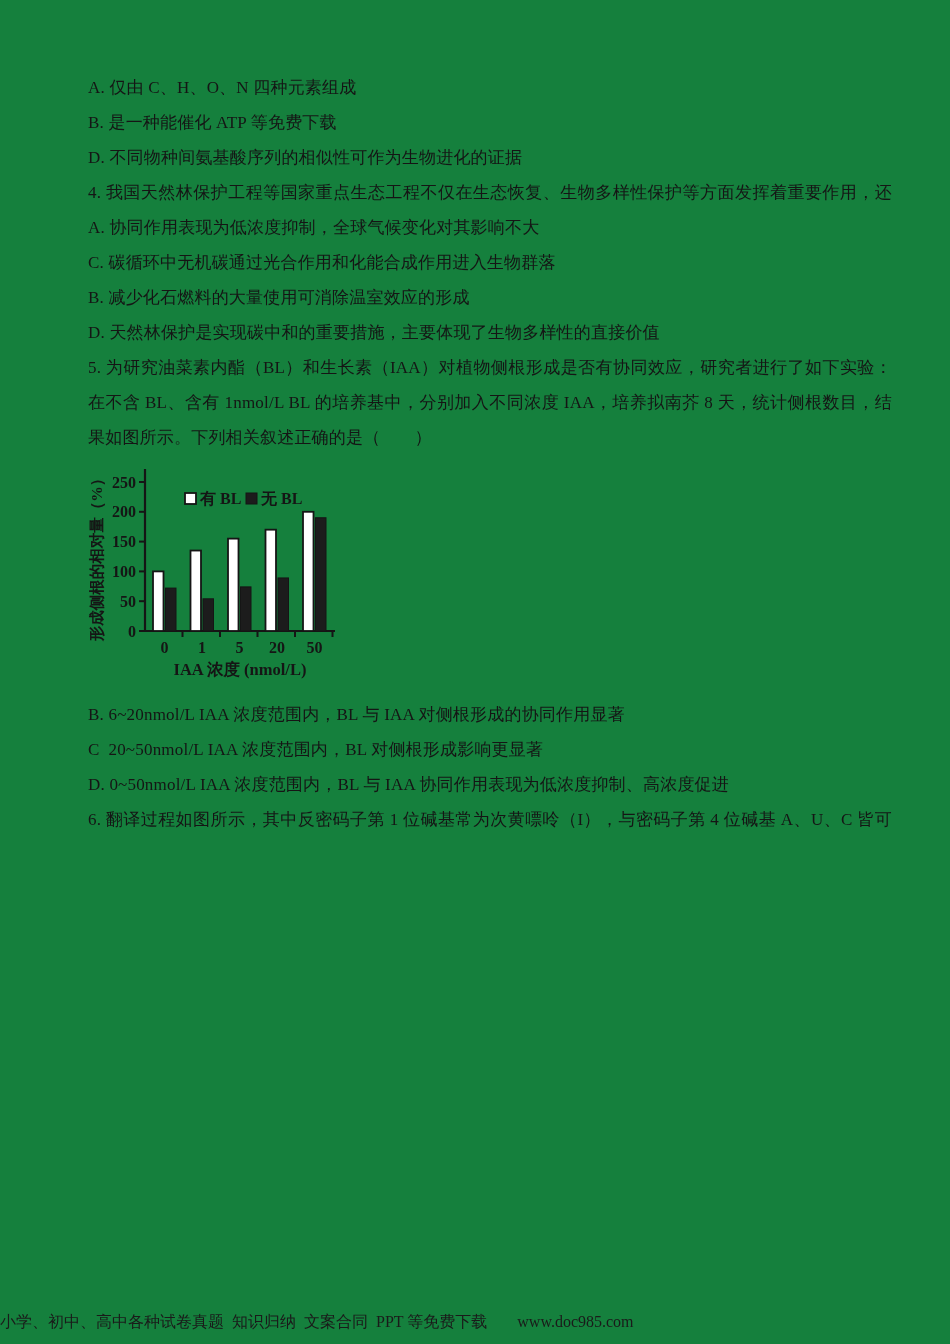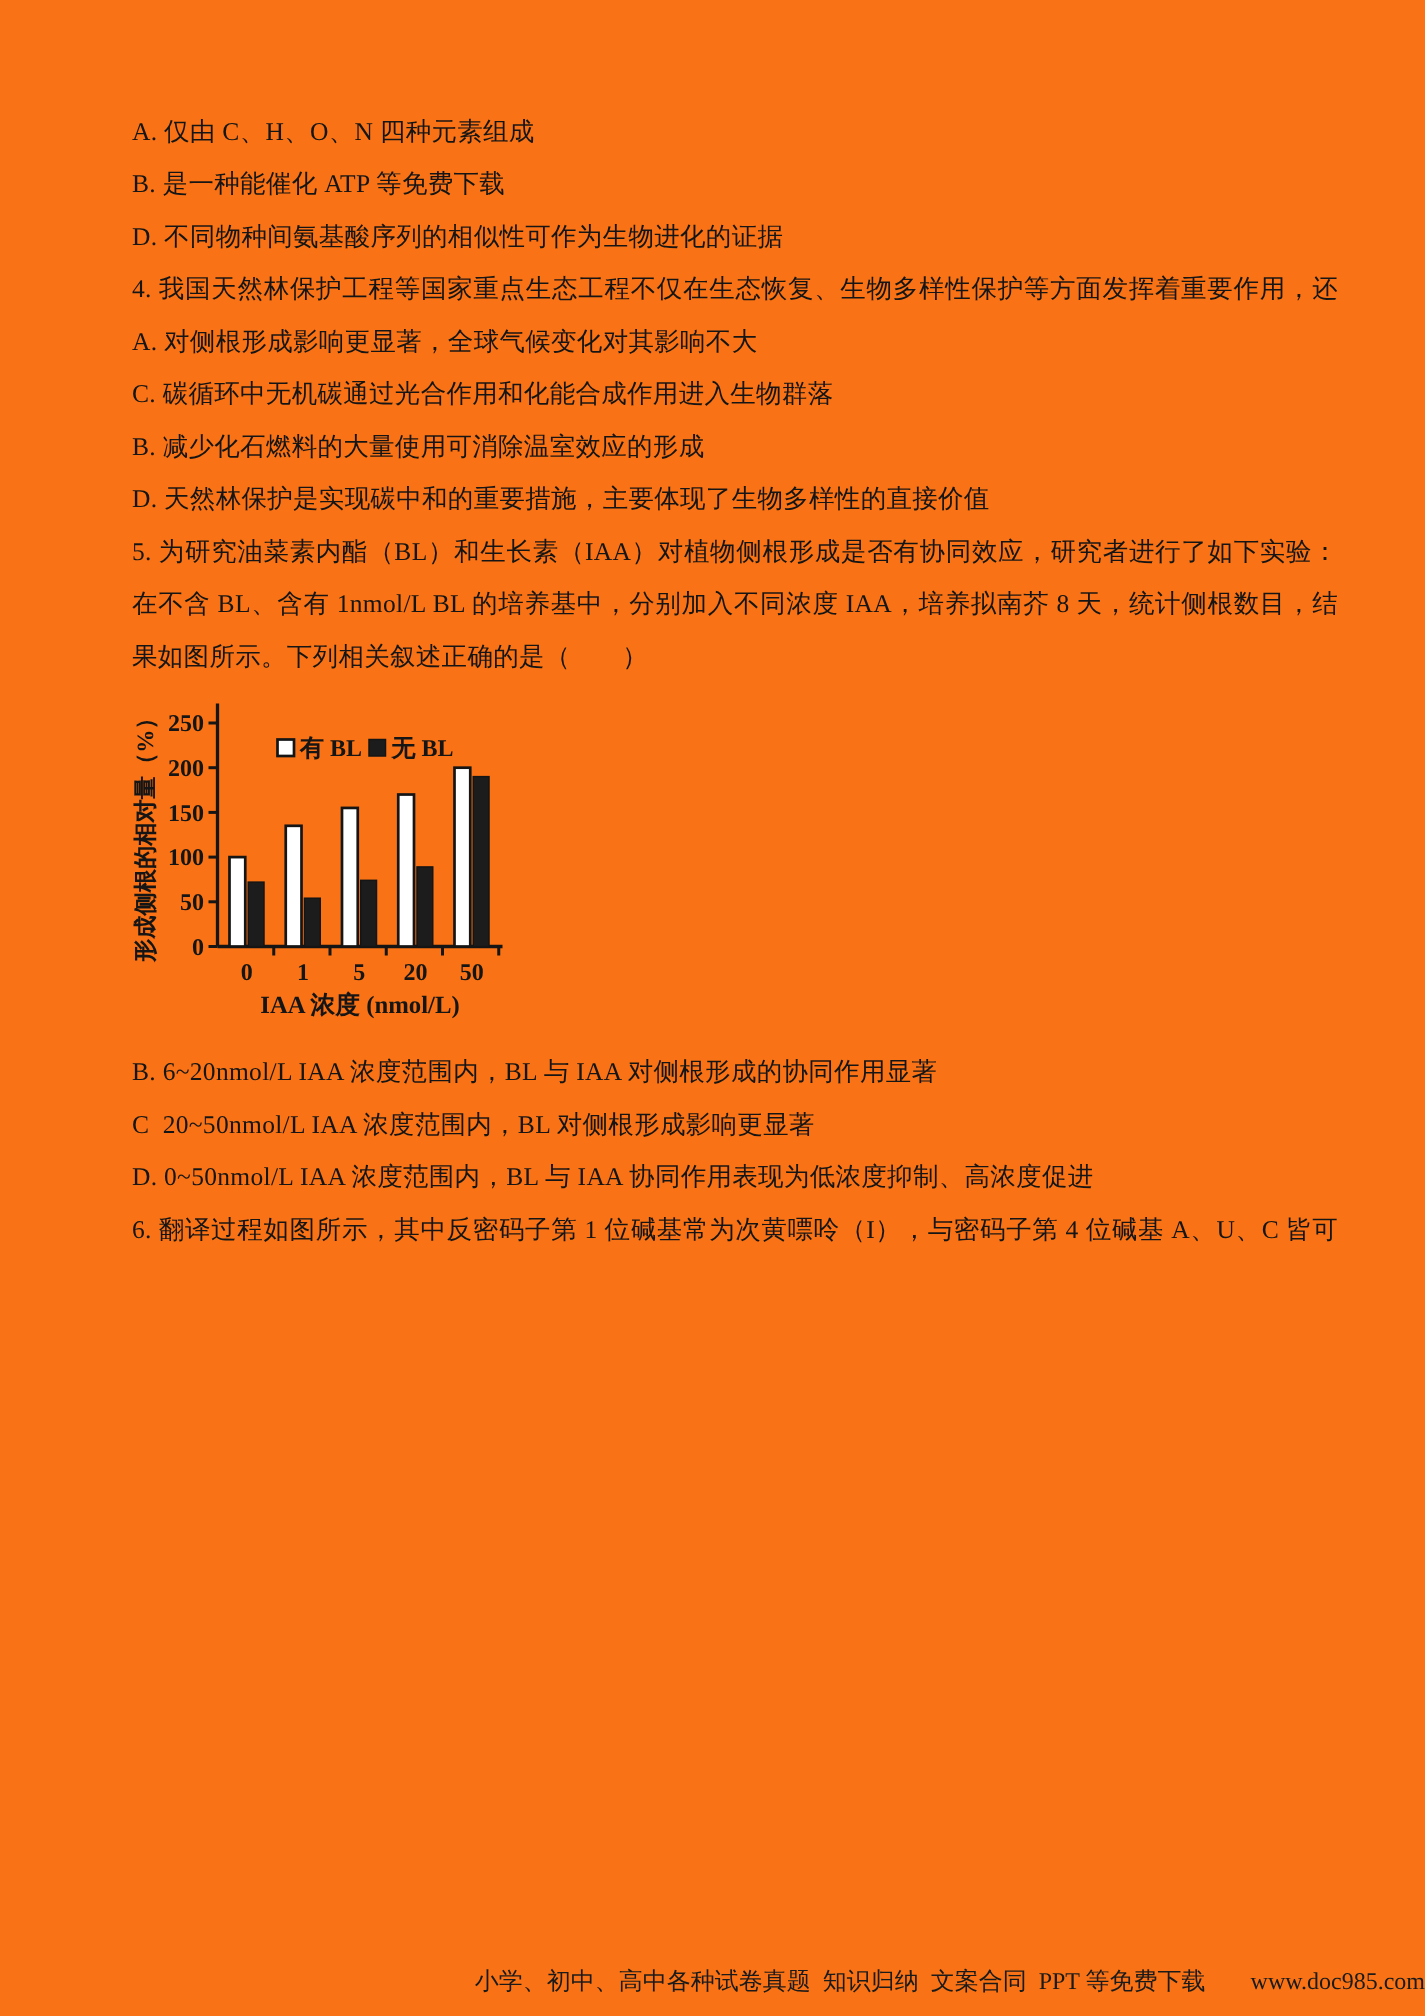--- a/index.html
+++ b/index.html
@@ -1,54 +1,54 @@
 <!DOCTYPE html>
 <html lang="zh"><head>
 <meta charset="utf-8">
 <style>
   html,body{margin:0;padding:0;}
   body{
     width:950px;height:1344px;background:#ffffff;overflow:hidden;
     font-family:"Liberation Serif","DejaVu Serif",serif;color:#151515;
   }
-  .page{position:relative;width:950px;height:1344px;background:#f97316;}
+  .page{position:relative;width:950px;height:1344px;background:#15803d;}
   #content{
     position:absolute;left:88px;top:70px;width:804px;
   }
   .line{
     height:35px;line-height:35px;font-size:17px;white-space:pre;
     letter-spacing:0.2px;
   }
   .line.justify{
     white-space:normal;text-align:justify;text-align-last:justify;
     text-justify:inter-character;overflow:hidden;
   }
   #chart-block{
     position:relative;height:242px;width:804px;
   }
   #chart-svg{position:absolute;left:0;top:0;}
   .ct{font-family:"Liberation Serif","DejaVu Serif",serif;font-weight:bold;fill:#151515;}
   .footer{
-    position:absolute;left:0;top:1310px;width:950px;text-align:right;
+    position:absolute;left:0;top:1310px;width:950px;text-align:left;
     font-size:16px;line-height:24px;color:#1a1a1a;white-space:pre;
   }
   .footer a{color:#1a1a1a;text-decoration:none;}
   .footer-gap{display:inline-block;width:30px;}
 </style>
 </head>
 <body>
 
 <div class="page">
 
   <div id="content">
     <div class="line">A. 仅由 C、H、O、N 四种元素组成</div>
       <div class="line">B. 是一种能催化 ATP 等免费下载</div>
       <div class="line">D. 不同物种间氨基酸序列的相似性可作为生物进化的证据</div>
       <div class="line justify">4. 我国天然林保护工程等国家重点生态工程不仅在生态恢复、生物多样性保护等方面发挥着重要作用，还</div>
-      <div class="line">A. 对侧根形成影响更显著，全球气候变化对其影响不大</div>
+      <div class="line">A. 协同作用表现为低浓度抑制，全球气候变化对其影响不大</div>
       <div class="line">C. 碳循环中无机碳通过光合作用和化能合成作用进入生物群落</div>
       <div class="line">B. 减少化石燃料的大量使用可消除温室效应的形成</div>
       <div class="line">D. 天然林保护是实现碳中和的重要措施，主要体现了生物多样性的直接价值</div>
       <div class="line justify">5. 为研究油菜素内酯（BL）和生长素（IAA）对植物侧根形成是否有协同效应，研究者进行了如下实验：</div>
       <div class="line justify">在不含 BL、含有 1nmol/L BL 的培养基中，分别加入不同浓度 IAA，培养拟南芥 8 天，统计侧根数目，结</div>
       <div class="line">果如图所示。下列相关叙述正确的是（　　）</div>
       <div id="chart-block">
       <svg id="chart-svg" width="340" height="242" viewBox="0 0 340 242">
           <line x1="57" y1="14" x2="57" y2="176" stroke="#151515" stroke-width="2.2"></line>
           <line x1="57" y1="176" x2="247" y2="176" stroke="#151515" stroke-width="2.2"></line>

